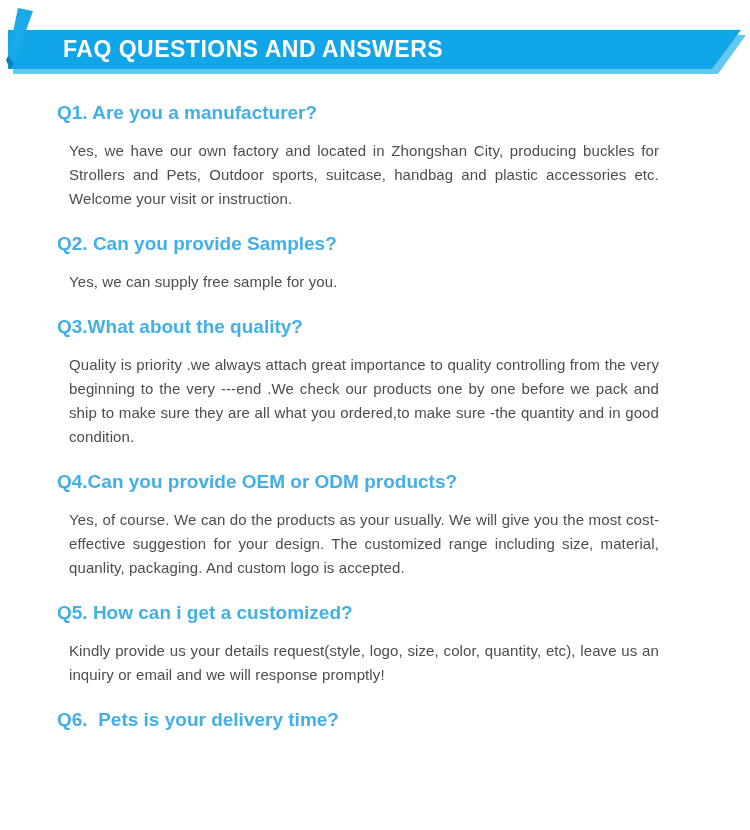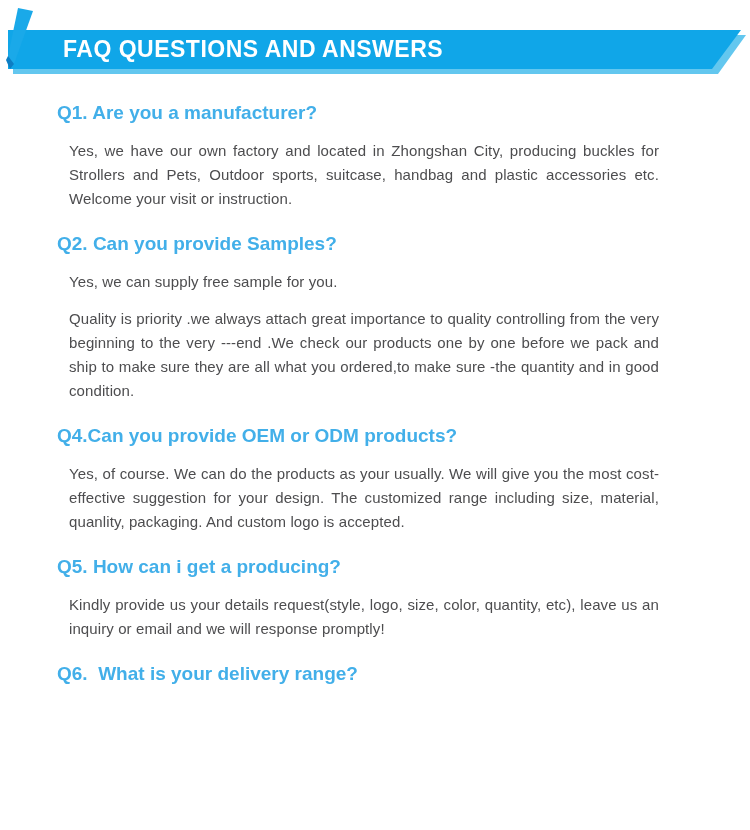--- a/index.html
+++ b/index.html
@@ -88,31 +88,32 @@
       <h2 class="question">Q1. Are you a manufacturer?</h2>
       <p class="answer">Yes, we have our own factory and located in Zhongshan City, producing buckles for Strollers and Pets, Outdoor sports, suitcase, handbag and plastic accessories etc. Welcome your visit or instruction.</p>
     </section>
 
     <section class="faq-item">
       <h2 class="question">Q2. Can you provide Samples?</h2>
       <p class="answer">Yes, we can supply free sample for you.</p>
     </section>
 
     <section class="faq-item">
+      <h2 class="question">Q3.What about the quality?</h2>
       <p class="answer">Quality is priority .we always attach great importance to quality controlling from the very beginning to the very ---end .We check our products one by one before we pack and ship to make sure they are all what you ordered,to make sure -the quantity and in good condition.</p>
     </section>
 
     <section class="faq-item">
       <h2 class="question">Q4.Can you provide OEM or ODM products?</h2>
       <p class="answer">Yes, of course. We can do the products as your usually. We will give you the most cost-effective suggestion for your design. The customized range including size, material, quanlity, packaging. And custom logo is accepted.</p>
     </section>
 
     <section class="faq-item">
-      <h2 class="question">Q5. How can i get a producing?</h2>
+      <h2 class="question">Q5. How can i get a customized?</h2>
       <p class="answer">Kindly provide us your details request(style, logo, size, color, quantity, etc), leave us an inquiry or email and we will response promptly!</p>
     </section>
 
     <section class="faq-item">
-      <h2 class="question">Q6.  What is your delivery range?</h2>
+      <h2 class="question">Q6.  Pets is your delivery time?</h2>
     </section>
 
   </main>
 </div>
 
 </body></html>

